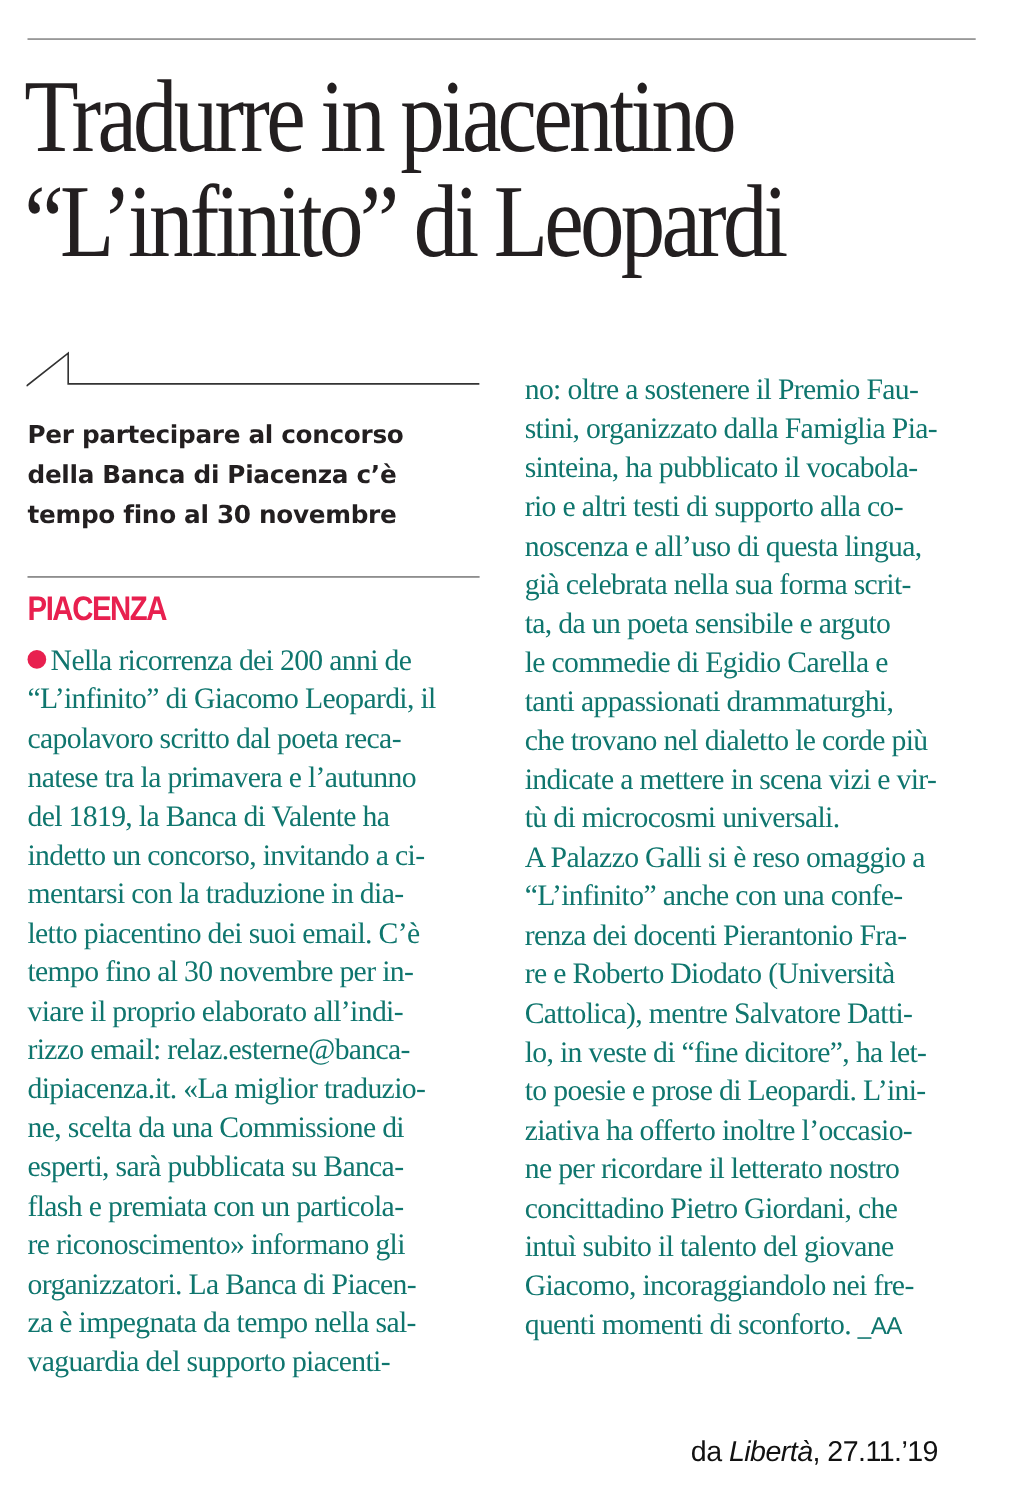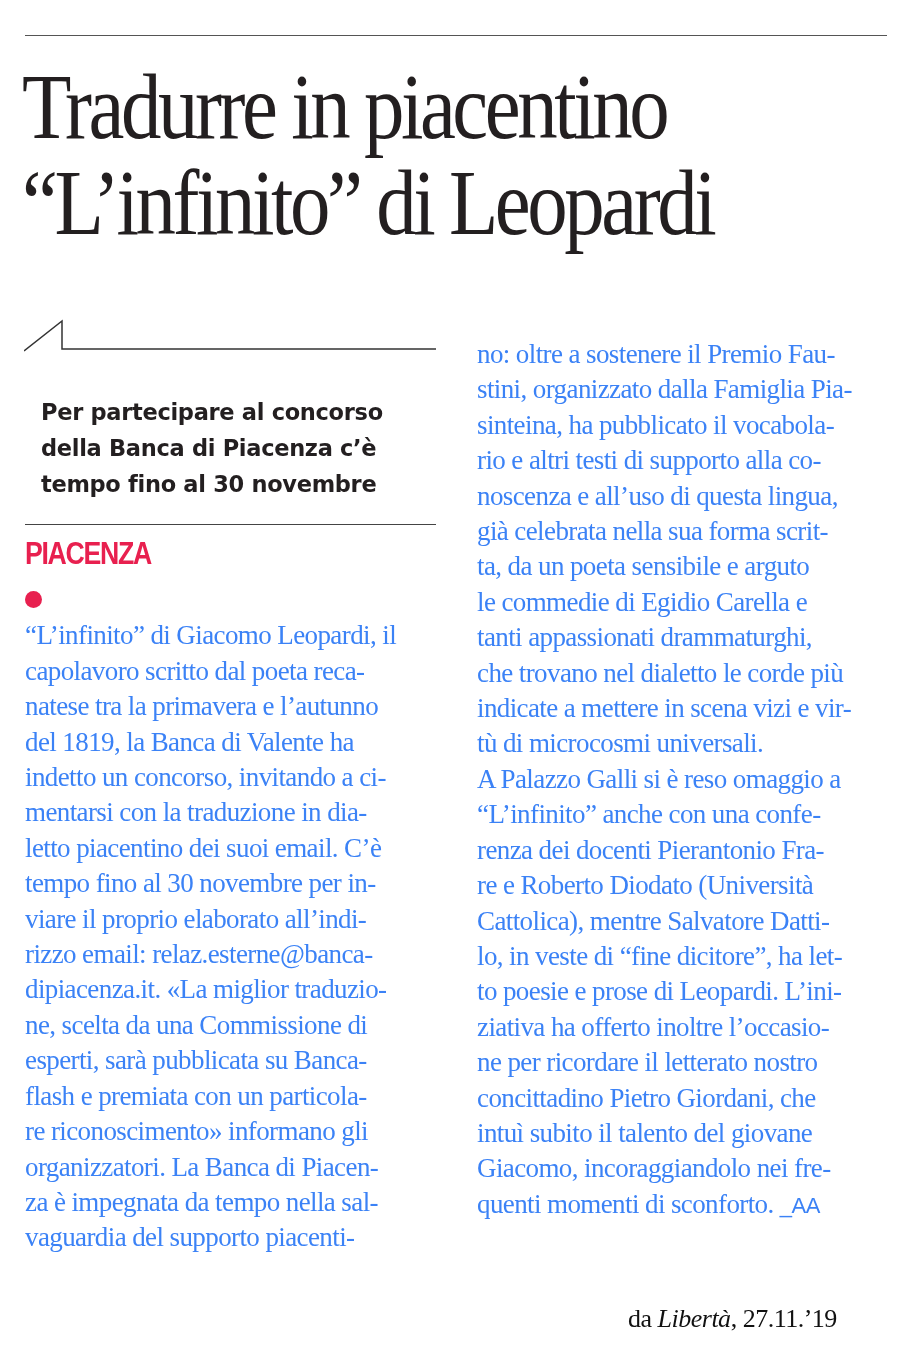--- a/index.html
+++ b/index.html
@@ -4,37 +4,37 @@
   <style>
     html, body { margin: 0; padding: 0; background: #ffffff; }
     body { width: 920px; height: 1367px; position: relative; overflow: hidden; color: #231f20; }
     .top-rule { position: absolute; left: 25px; top: 35px; width: 862px; height: 0; border-top: 1.5px solid #555; }
     .headline { position: absolute; left: 22px; top: 58px; width: 880px; margin: 0;
       font-family: "Liberation Serif", "DejaVu Serif", serif; font-weight: normal;
       font-size: 94px; line-height: 96px; letter-spacing: -4px; color: #231f20;
       transform: scaleX(0.86); transform-origin: left top; white-space: nowrap; }
     .headline span { display: block; }
     .slash-rule { position: absolute; left: 24px; top: 318px; width: 412px; height: 34px; }
-    .subhead { position: absolute; left: 25px; top: 378px; width: 420px; margin: 16px;
+    .subhead { position: absolute; left: 25px; top: 378px; width: 420px; margin: 0;
       font-family: "DejaVu Sans", "Liberation Sans", sans-serif; font-weight: bold;
       font-size: 22.5px; line-height: 36px; color: #231f20; letter-spacing: -0.3px; }
     .sub-rule { position: absolute; left: 25px; top: 524px; width: 411px; border-top: 1.5px solid #444; }
     .section-label { position: absolute; left: 25px; top: 536px;
       font-family: "Liberation Sans", sans-serif; font-weight: bold; font-size: 31px;
       letter-spacing: -1.5px; transform: scaleX(0.86); transform-origin: left top; }
     .col { position: absolute; font-family: "Liberation Serif", "DejaVu Serif", serif;
-      font-size: 27px; line-height: 35.4px; color: #3b82f6; letter-spacing: -0.6px; }
+      font-size: 27px; line-height: 35.4px; color: #0f766e; letter-spacing: -0.6px; }
     .col p { margin: 0; white-space: nowrap; }
     .col-left { left: 25px; top: 583px; width: 412px; }
     .col-right { left: 477px; top: 337px; width: 410px; }
     .bullet { display: inline-block; width: 17px; height: 17px; border-radius: 50%;
       margin-right: 4px; vertical-align: 1px; }
     .sig { font-family: "Liberation Sans", sans-serif; font-weight: normal; font-size: 22px; letter-spacing: -0.5px; }
     .source { position: absolute; left: 628px; top: 1304px;
-      font-family: Liberation Serif, serif; font-size: 26px; color: #111; letter-spacing: -0.5px; }
+      font-family: Liberation Sans, sans-serif; font-size: 26px; color: #111; letter-spacing: -0.5px; }
     .source em { font-style: italic; }
   </style>
 </head>
 <body>
 
 <div class="top-rule"></div>
 
 <h1 class="headline">
   <span>Tradurre in piacentino</span>
   <span>“L’infinito” di Leopardi</span>
@@ -48,21 +48,21 @@
   <div>Per partecipare al concorso</div>
   <div>della Banca di Piacenza c’è</div>
   <div>tempo fino al 30 novembre</div>
 </h2>
 
 <div class="sub-rule"></div>
 
 <div class="section-label" style="color: rgb(232, 32, 79);">PIACENZA</div>
 
 <div class="col col-left" id="col-left">
-    <p><span class="bullet" style="background: rgb(232, 32, 79);"></span></p>
+    <p><span class="bullet" style="background: rgb(232, 32, 79);"></span><span>Nella ricorrenza dei 200 anni de</span></p>
     <p>“L’infinito” di Giacomo Leopardi, il</p>
     <p>capolavoro scritto dal poeta reca-</p>
     <p>natese tra la primavera e l’autunno</p>
     <p>del 1819, la Banca di Valente ha</p>
     <p>indetto un concorso, invitando a ci-</p>
     <p>mentarsi con la traduzione in dia-</p>
     <p>letto piacentino dei suoi email.  C’è</p>
     <p>tempo fino al 30 novembre per in-</p>
     <p>viare il proprio elaborato all’indi-</p>
     <p>rizzo email: relaz.esterne@banca-</p>

